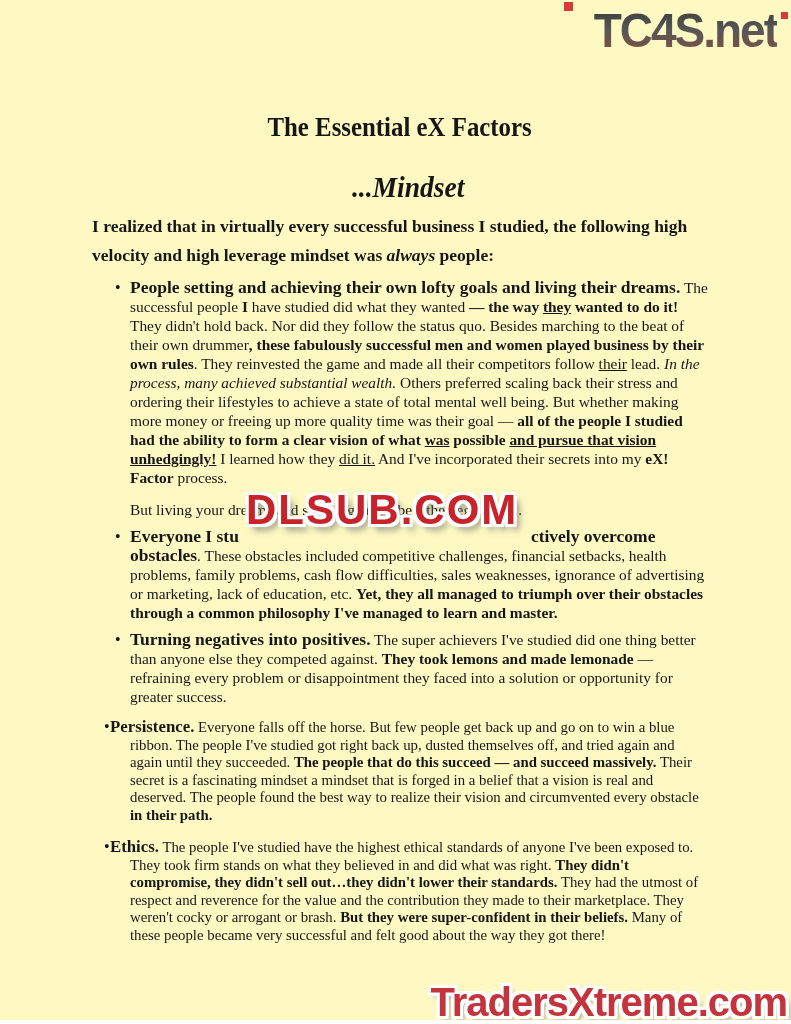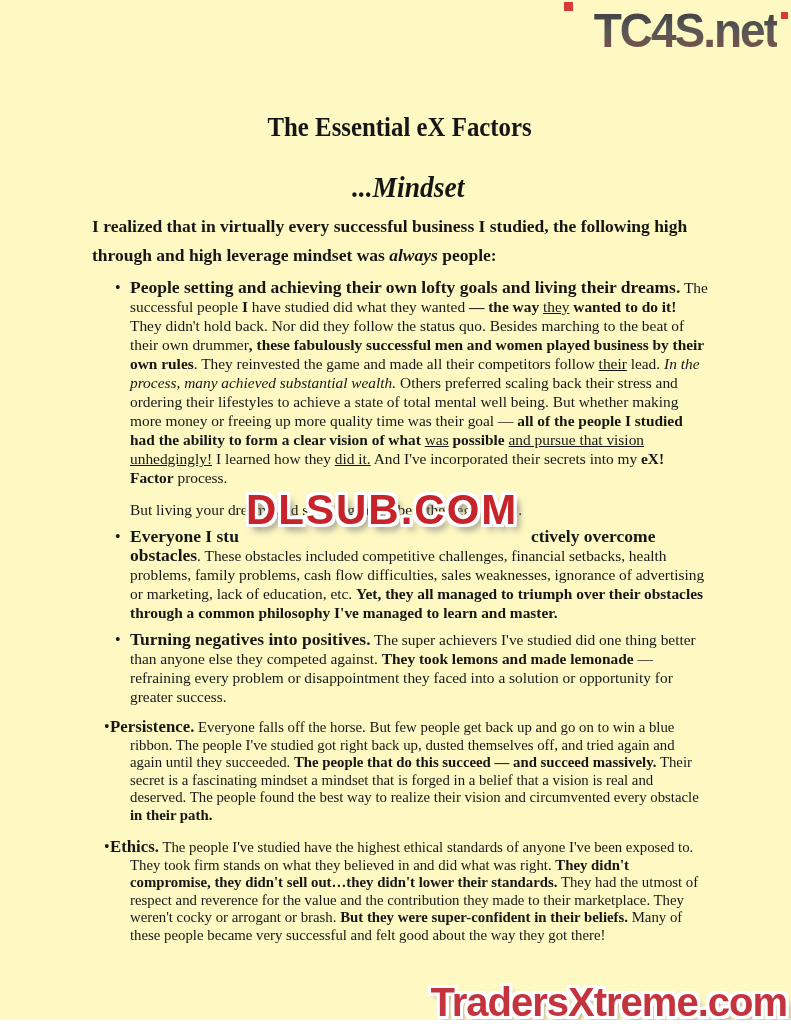--- a/index.html
+++ b/index.html
@@ -48,21 +48,21 @@
   .bullet:nth-child(4){margin-bottom:14px;}
   
   .bullet:nth-child(n+4) .dot{left:12px;top:0;}
   .bullet:nth-child(n+4) .body{text-indent:-20px;font-size:14.8px;line-height:17.5px;}
 
   
   .run{}
   .run.b{font-weight:700;}
   .run.i{font-style:italic;}
   .run.u{text-decoration:underline;text-align:center;}
-  .run.bu{font-weight:400;text-decoration:underline;}
+  .run.bu{font-weight:700;text-decoration:underline;}
   .run.bi{font-weight:700;font-style:italic;}
   .run.h{font-weight:700;font-size:17.5px;}
   .bullet:nth-child(n+4) .run.h{font-size:16.8px;}
   .run.gap{display:inline-block;width:292px;}
 
   
   .dlsub{
     position:absolute;left:246px;top:487px;z-index:5;
     font-family:Liberation Sans, sans-serif;font-weight:700;
     font-size:42px;line-height:46px;letter-spacing:2px;
@@ -97,21 +97,21 @@
   <div class="logo-top">
     <span class="red-sq sq1"></span>
     <span class="logo-text">TC4S.net</span>
     <span class="red-sq sq2"></span>
   </div>
 
   <h1 class="title"><span class="title-inner">The Essential eX Factors</span></h1>
 
   <h2 class="subtitle"><span class="subtitle-inner">...Mindset</span></h2>
 
-  <p class="intro"><span class="run b">I realized that in virtually every successful business I studied, the following high through and high leverage mindset was </span><span class="run bi">always</span><span class="run b"> people:</span></p>
+  <p class="intro"><span class="run b">I realized that in virtually every successful business I studied, the following high velocity and high leverage mindset was </span><span class="run bi">always</span><span class="run b"> people:</span></p>
 
   <div class="bullets">
       <div class="bullet">
         <span class="dot">•</span>
         <p class="body"><span class="run h">People setting and achieving their own lofty goals and living their dreams.</span><span class="run"> The successful people </span><span class="run b">I</span><span class="run"> have studied did what they wanted </span><span class="run b">— the way </span><span class="run bu">they</span><span class="run b"> wanted to do it!</span><span class="run"> They didn't hold back. Nor did they follow the status quo. Besides marching to the beat of their own drummer</span><span class="run b">, these fabulously successful men and women played business by their own rules</span><span class="run">. They reinvested the game and made all their competitors follow </span><span class="run u">their</span><span class="run"> lead. </span><span class="run i">In the process, many achieved substantial wealth.</span><span class="run"> Others preferred scaling back their stress and ordering their lifestyles to achieve a state of total mental well being. But whether making more money or freeing up more quality time was their goal — </span><span class="run b">all of the people I studied had the ability to form a clear vision of what </span><span class="run bu">was</span><span class="run b"> possible </span><span class="run bu">and pursue that vision unhedgingly!</span><span class="run"> I learned how they </span><span class="run u">did it.</span><span class="run"> And I've incorporated their secrets into my </span><span class="run b">eX! Factor</span><span class="run"> process.</span></p>
         <p class="after"><span class="run">But living your dreams and setting goals is best the beginning...</span></p>
       </div>
       <div class="bullet">
         <span class="dot">•</span>
         <p class="body"><span class="run h">Everyone I stu</span><span class="run gap"></span><span class="run h">ctively overcome obstacles</span><span class="run">. These obstacles included competitive challenges, financial setbacks, health problems, family problems, cash flow difficulties, sales weaknesses, ignorance of advertising or marketing, lack of education, etc. </span><span class="run b">Yet, they all managed to triumph over their obstacles through a common philosophy I've managed to learn and master.</span></p>

